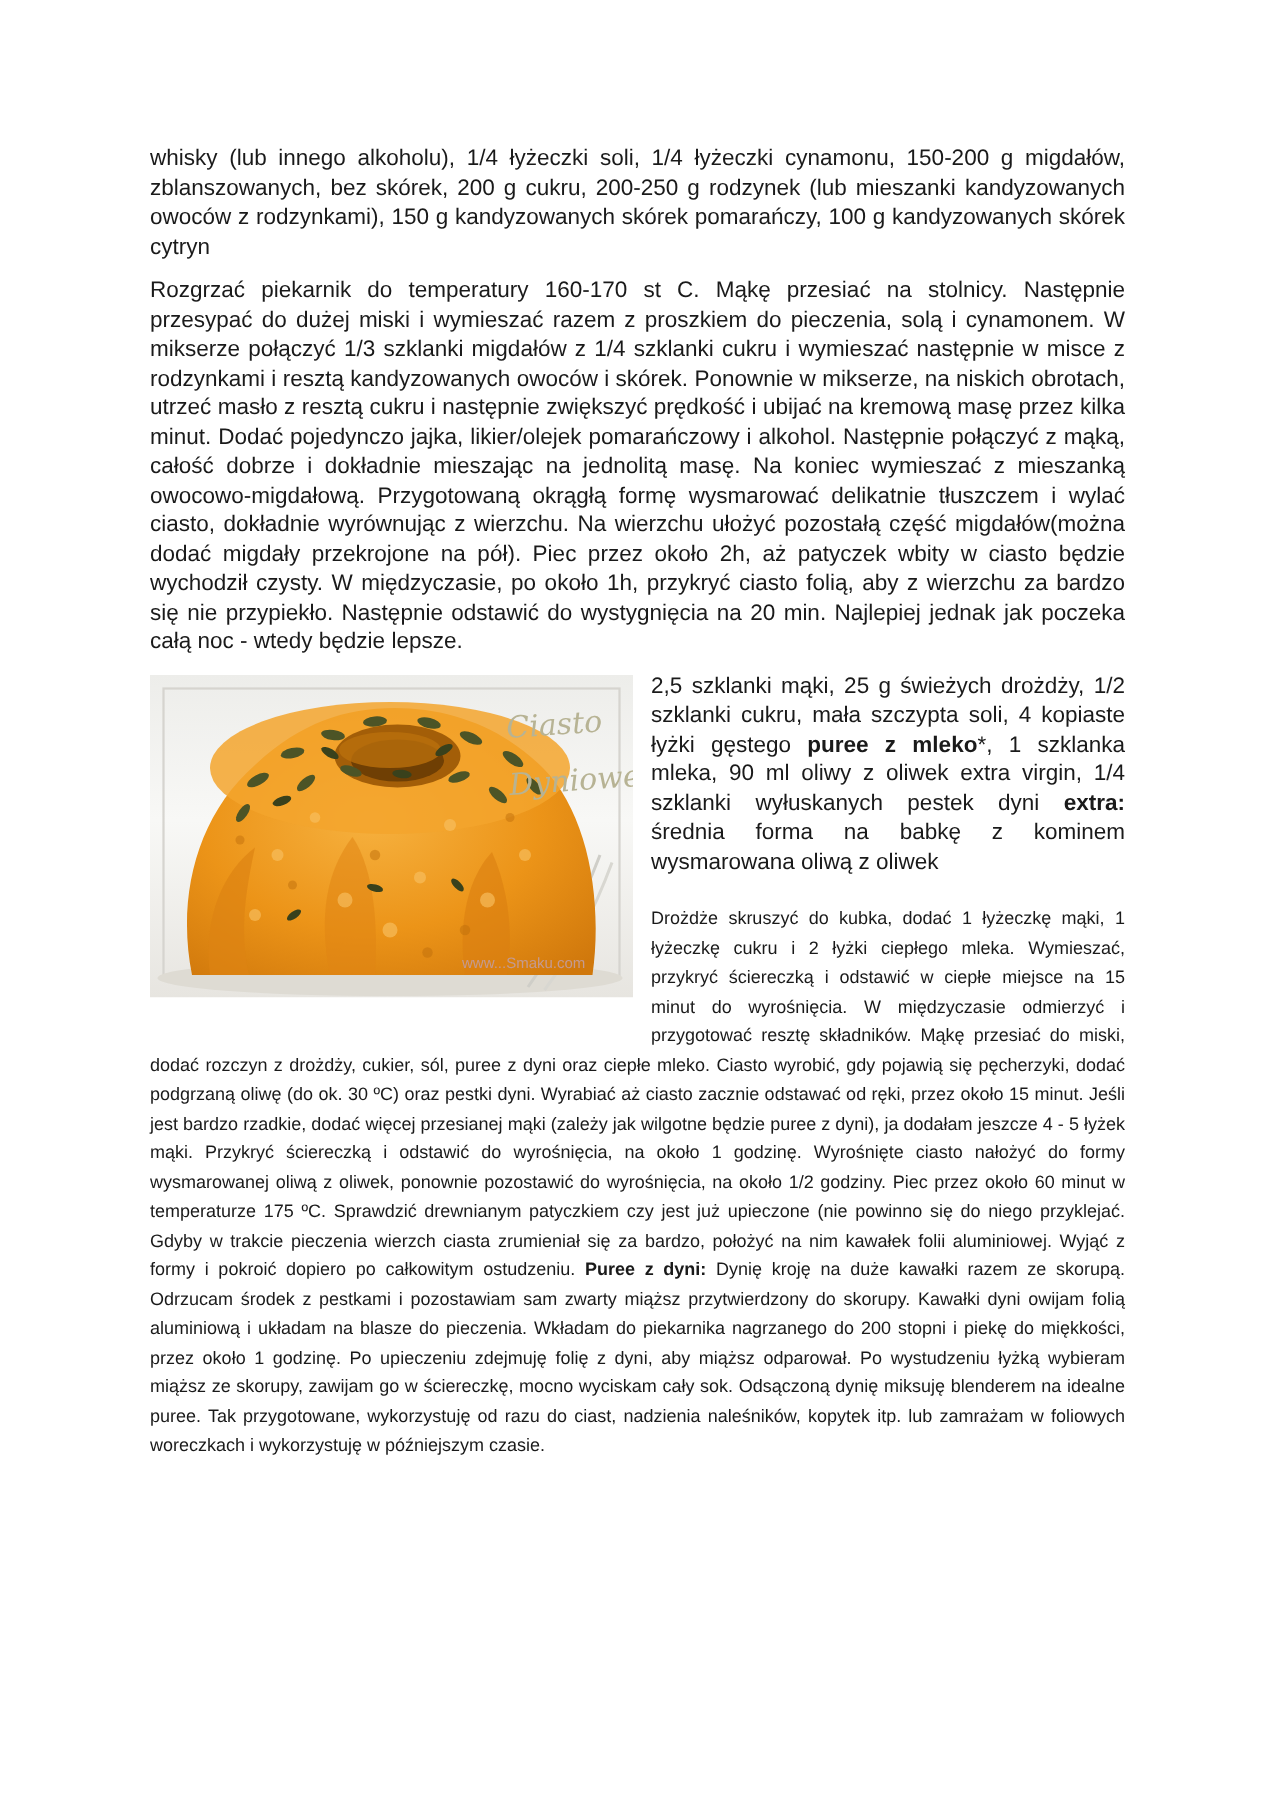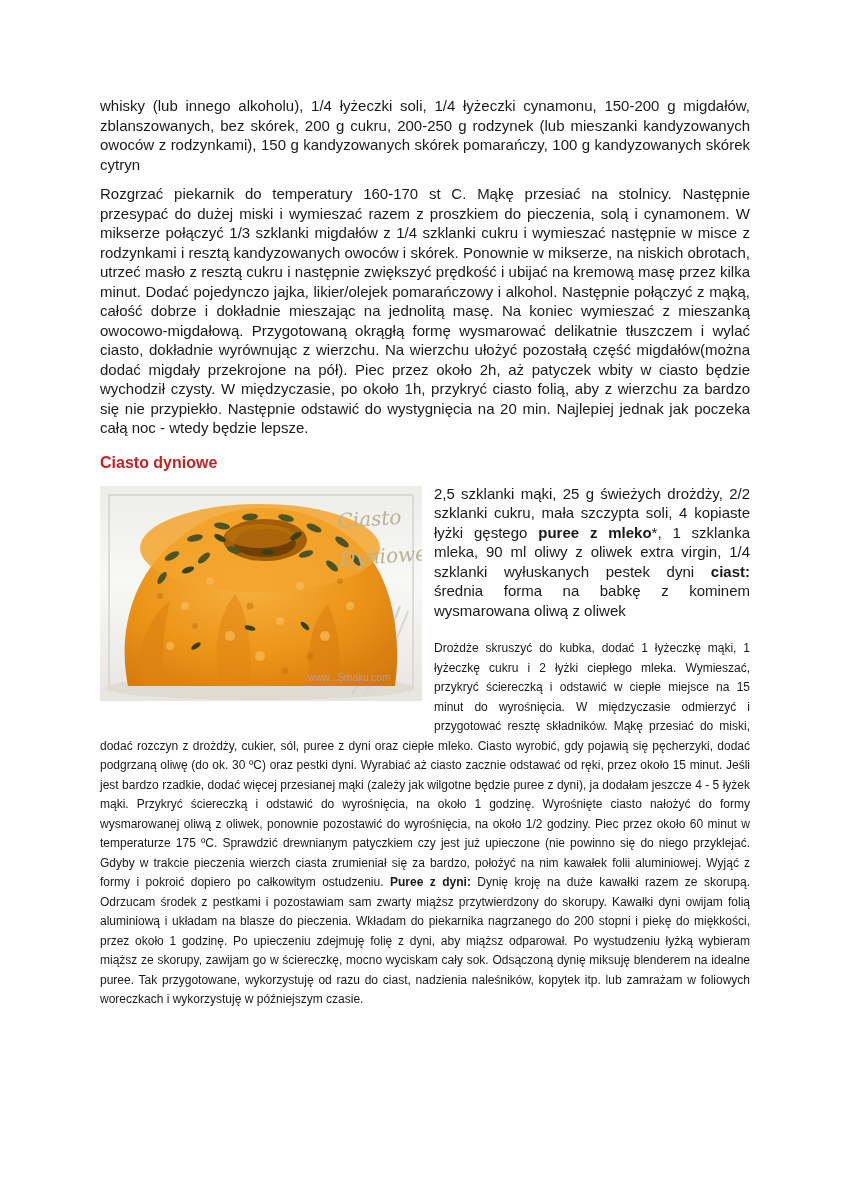--- a/index.html
+++ b/index.html
@@ -24,21 +24,20 @@
 </head>
 <body>
 
 <div class="page">
   <div class="content">
 
     <p class="para">whisky (lub innego alkoholu), 1/4 łyżeczki soli, 1/4 łyżeczki cynamonu, 150-200 g migdałów, zblanszowanych, bez skórek, 200 g cukru, 200-250 g rodzynek (lub mieszanki kandyzowanych owoców z rodzynkami), 150 g kandyzowanych skórek pomarańczy, 100 g kandyzowanych skórek cytryn</p>
 
     <p class="para">Rozgrzać piekarnik do temperatury 160-170 st C. Mąkę przesiać na stolnicy. Następnie przesypać do dużej miski i wymieszać razem z proszkiem do pieczenia, solą i cynamonem. W mikserze połączyć 1/3 szklanki migdałów z 1/4 szklanki cukru i wymieszać następnie w misce z rodzynkami i resztą kandyzowanych owoców i skórek. Ponownie w mikserze, na niskich obrotach, utrzeć masło z resztą cukru i następnie zwiększyć prędkość i ubijać na kremową masę przez kilka minut. Dodać pojedynczo jajka, likier/olejek pomarańczowy i alkohol. Następnie połączyć z mąką, całość dobrze i dokładnie mieszając na jednolitą masę. Na koniec wymieszać z mieszanką owocowo-migdałową. Przygotowaną okrągłą formę wysmarować delikatnie tłuszczem i wylać ciasto, dokładnie wyrównując z wierzchu. Na wierzchu ułożyć pozostałą część migdałów(można dodać migdały przekrojone na pół). Piec przez około 2h, aż patyczek wbity w ciasto będzie wychodził czysty. W międzyczasie, po około 1h, przykryć ciasto folią, aby z wierzchu za bardzo się nie przypiekło. Następnie odstawić do wystygnięcia na 20 min. Najlepiej jednak jak poczeka całą noc - wtedy będzie lepsze.</p>
 
-    <h2 class="section-heading">Ciasto dyniowe</h2>
 
     <div class="clearfix">
 
       <div class="photo">
         <svg viewBox="0 0 322 215" xmlns="http://www.w3.org/2000/svg">
           <defs>
             <radialGradient id="cakeg" cx="45%" cy="42%" r="75%">
               <stop offset="0%" stop-color="#f6b13f"></stop>
               <stop offset="55%" stop-color="#ec9418"></stop>
               <stop offset="100%" stop-color="#d0780c"></stop>
@@ -113,20 +112,20 @@
           </g>
 
           <text x="238" y="42" class="script-serif" font-family="DejaVu Serif, serif" font-style="italic" font-size="20" fill="#b7b394" transform="rotate(-4 238 42)">Ciasto</text>
           <text x="240" y="80" class="script-serif" font-family="DejaVu Serif, serif" font-style="italic" font-size="20" fill="#b7b394" transform="rotate(-4 240 80)">Dyniowe</text>
 
           <text x="208" y="195" font-family="Liberation Sans, sans-serif" font-size="10" fill="#c49a90">www...Smaku.com</text>
         </svg>
       </div>
 
 
-      <p class="ingredients"><span>2,5 szklanki mąki, 25 g świeżych drożdży, 2/2 szklanki cukru, mała szczypta soli, 4 kopiaste łyżki gęstego </span><span class="b">puree z mleko</span><span>*, 1 szklanka mleka, 90 ml oliwy z oliwek extra virgin, 1/4 szklanki wyłuskanych pestek dyni </span><span class="b">ciast:</span><span> średnia forma na babkę z kominem wysmarowana oliwą z oliwek</span></p>
+      <p class="ingredients"><span>2,5 szklanki mąki, 25 g świeżych drożdży, 1/2 szklanki cukru, mała szczypta soli, 4 kopiaste łyżki gęstego </span><span class="b">puree z mleko</span><span>*, 1 szklanka mleka, 90 ml oliwy z oliwek extra virgin, 1/4 szklanki wyłuskanych pestek dyni </span><span class="b">extra:</span><span> średnia forma na babkę z kominem wysmarowana oliwą z oliwek</span></p>
 
       <p class="method"><span>Drożdże skruszyć do kubka, dodać 1 łyżeczkę mąki, 1 łyżeczkę cukru i 2 łyżki ciepłego mleka. Wymieszać, przykryć ściereczką i odstawić w ciepłe miejsce na 15 minut do wyrośnięcia. W międzyczasie odmierzyć i przygotować resztę składników. Mąkę przesiać do miski, dodać rozczyn z drożdży, cukier, sól, puree z dyni oraz ciepłe mleko. Ciasto wyrobić, gdy pojawią się pęcherzyki, dodać podgrzaną oliwę (do ok. 30 ºC) oraz pestki dyni. Wyrabiać aż ciasto zacznie odstawać od ręki, przez około 15 minut. Jeśli jest bardzo rzadkie, dodać więcej przesianej mąki (zależy jak wilgotne będzie puree z dyni), ja dodałam jeszcze 4 - 5 łyżek mąki. Przykryć ściereczką i odstawić do wyrośnięcia, na około 1 godzinę. Wyrośnięte ciasto nałożyć do formy wysmarowanej oliwą z oliwek, ponownie pozostawić do wyrośnięcia, na około 1/2 godziny. Piec przez około 60 minut w temperaturze 175 ºC. Sprawdzić drewnianym patyczkiem czy jest już upieczone (nie powinno się do niego przyklejać. Gdyby w trakcie pieczenia wierzch ciasta zrumieniał się za bardzo, położyć na nim kawałek folii aluminiowej. Wyjąć z formy i pokroić dopiero po całkowitym ostudzeniu. </span><span class="b">Puree z dyni:</span><span> Dynię kroję na duże kawałki razem ze skorupą. Odrzucam środek z pestkami i pozostawiam sam zwarty miąższ przytwierdzony do skorupy. Kawałki dyni owijam folią aluminiową i układam na blasze do pieczenia. Wkładam do piekarnika nagrzanego do 200 stopni i piekę do miękkości, przez około 1 godzinę. Po upieczeniu zdejmuję folię z dyni, aby miąższ odparował. Po wystudzeniu łyżką wybieram miąższ ze skorupy, zawijam go w ściereczkę, mocno wyciskam cały sok. Odsączoną dynię miksuję blenderem na idealne puree. Tak przygotowane, wykorzystuję od razu do ciast, nadzienia naleśników, kopytek itp. lub zamrażam w foliowych woreczkach i wykorzystuję w późniejszym czasie.</span></p>
 
     </div>
   </div>
 
 </div>
 
 </body></html>

